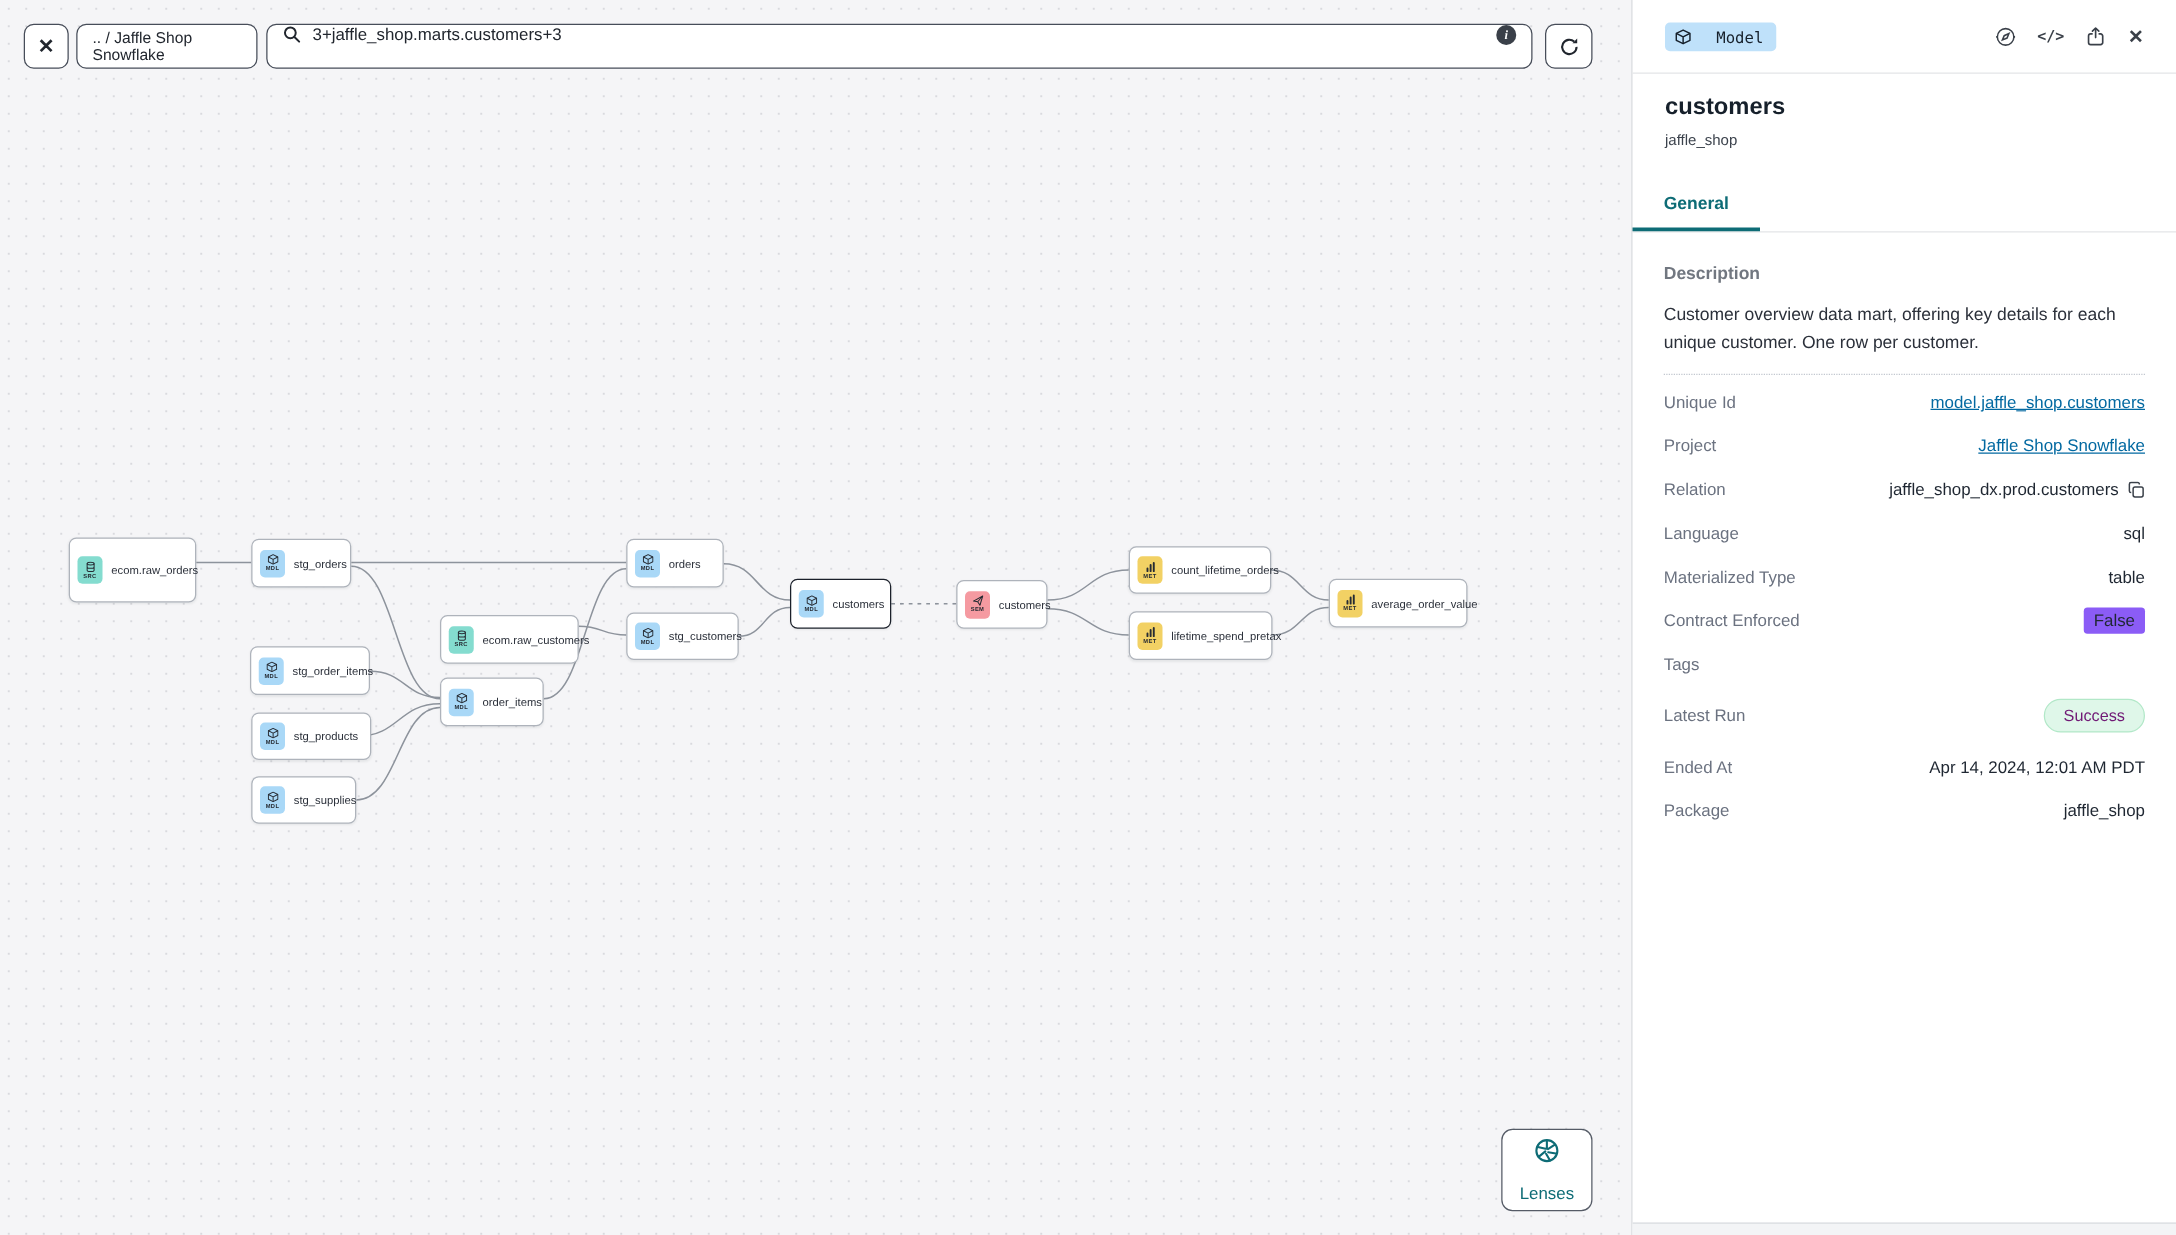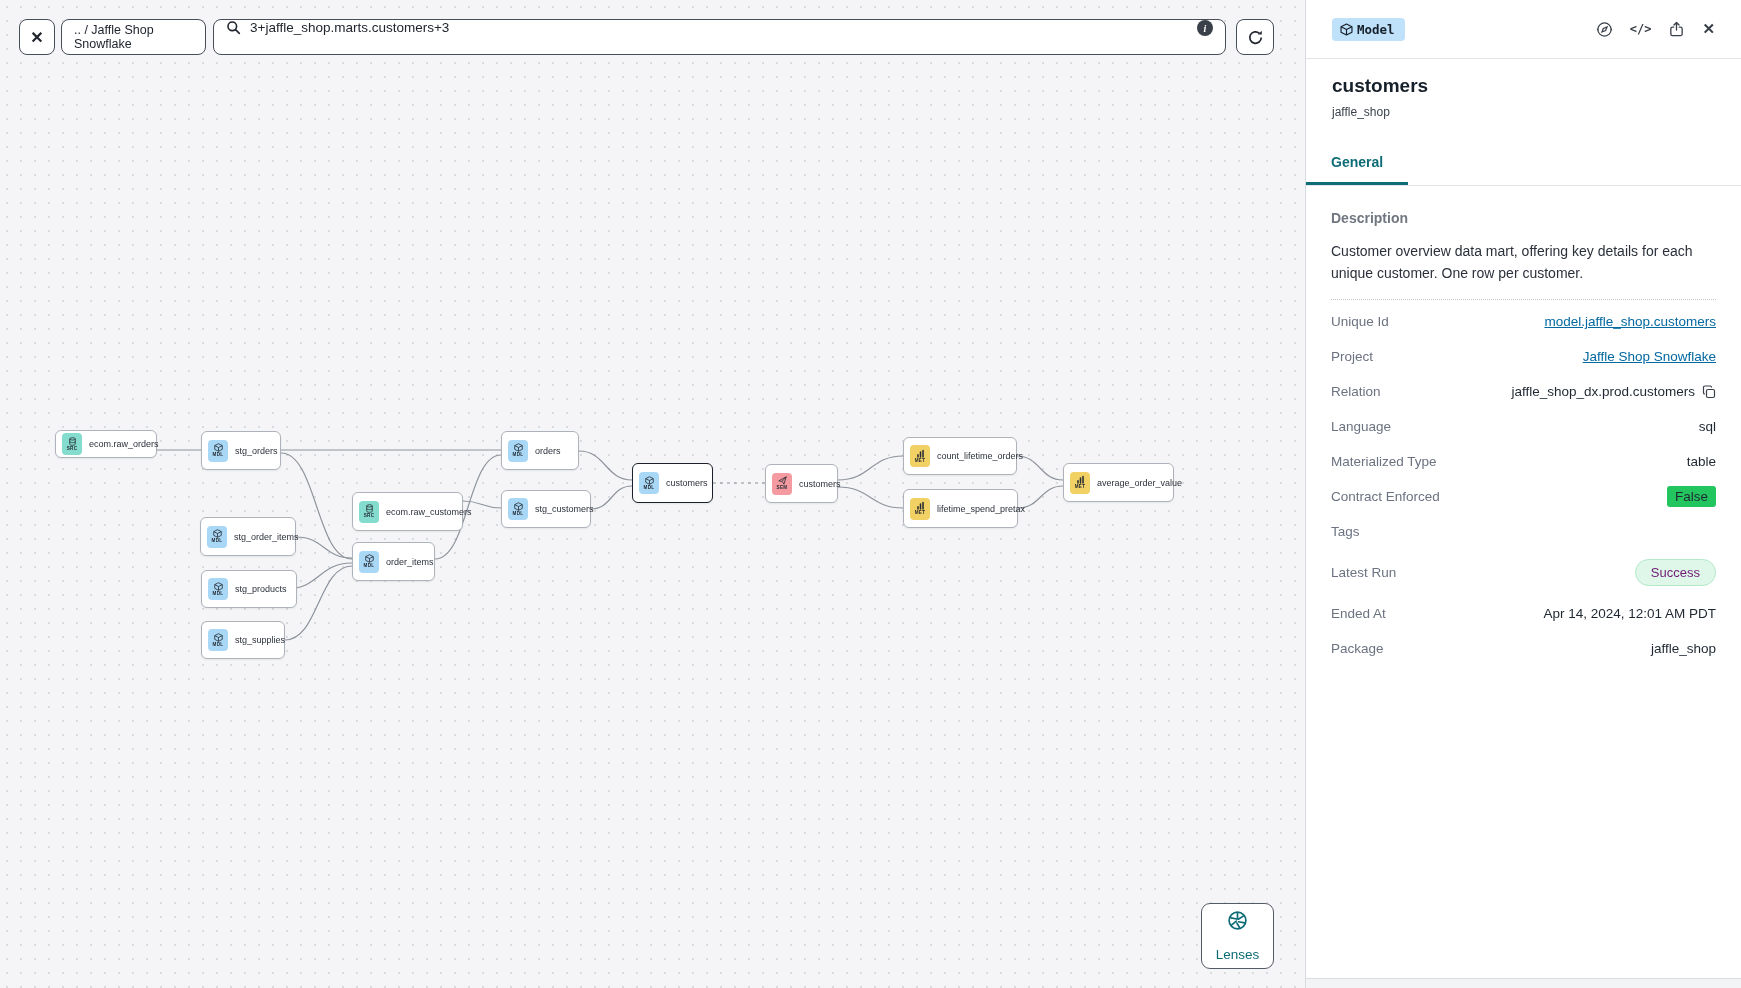--- a/index.html
+++ b/index.html
@@ -50,22 +50,22 @@
     color:#0e6c76; cursor:pointer; }
   .lenses-btn svg { width:21px; height:21px; }
   .lenses-label { font-size:13.5px; }
 
   
   .panel { position:relative; width:436px; height:988px; background:#fff;
     border-left:1px solid #d7dade; }
   .panel-header { height:59px; border-bottom:1px solid #e3e5e8; display:flex;
     align-items:center; padding:0 26px; }
   .model-badge { background:#bfe1fa; border-radius:4px; padding:4px 10px 4px 8px;
-    display:flex; align-items:center; gap:4px; font-family:"DejaVu Sans Mono",monospace;
-    font-size:12.5px; color:#16202b;font-weight:bold; }
+    display:flex; align-items:center; gap:20px; font-family:"DejaVu Sans Mono",monospace;
+    font-size:12.5px; color:#16202b; }
   .model-badge svg { width:13px; height:13px; }
   .header-actions { margin-left:auto; display:flex; align-items:center; gap:17px; color:#3a4049; }
   .header-actions .hicon { cursor:pointer; display:flex; align-items:center; }
   .header-actions svg { width:17px; height:17px; }
   .code-glyph { font-family:"DejaVu Sans Mono",monospace; font-size:12px; font-weight:700; }
   .x-glyph { font-size:15px; font-weight:700; }
 
   .title-block { padding:16px 26px 0 26px; }
   .panel-title { font-size:19px; font-weight:700; color:#16202b; }
   .panel-subtitle { font-size:12px; color:#3c434d; margin-top:8px; }
@@ -77,21 +77,21 @@
   .panel-body { padding:14px 25px 0 25px; }
   .desc-label { font-size:14px; font-weight:700; color:#717780; margin:10px 0 14px; }
   .desc-text { font-size:14px; color:#2b303a; line-height:1.58; }
   .dotted-sep { border-bottom:1px dotted #c2c7cf; margin:15px 0 4px; }
 
   .field-row { display:flex; align-items:center; min-height:35px; }
   .field-label { font-size:13.5px; color:#6b7280; }
   .field-value { margin-left:auto; font-size:13.5px; color:#1f2732; display:flex;
     align-items:center; gap:7px; text-align:right; }
   .field-value.link { color:#0369a1; text-decoration:underline; cursor:pointer; }
-  .val-badge { background:#22c55e; border-radius:3px; padding:3px 8px; }
+  .val-badge { background:#8b5cf6; border-radius:3px; padding:3px 8px; }
   .val-pill { background:#dff7e9; border:1px solid #b2e8c8; border-radius:999px;
     padding:5px 15px; color:#701a75; font-size:13px; }
   .copy-icon { width:14px; height:14px; color:#3a4049; cursor:pointer; }
   .row-gap-lg { margin-top:6px; }
 
   .panel-footer { position:absolute; left:0; bottom:0; width:100%; height:10px;
     background:#f3f4f6; border-top:1px solid #d9dce0; }
 </style>
 </head>
 <body>
@@ -110,21 +110,21 @@
         <path d="M435 559 C 468 559, 468 455, 501 455" fill="none" stroke="#8d939c" stroke-width="1.2"></path>
         <path d="M579 451 C 605.5 451, 605.5 480, 632 480" fill="none" stroke="#8d939c" stroke-width="1.2"></path>
         <path d="M591 509 C 611.5 509, 611.5 486, 632 486" fill="none" stroke="#8d939c" stroke-width="1.2"></path>
         <path d="M713 483 L765 483" fill="none" stroke="#8d939c" stroke-width="1.2" stroke-dasharray="3 4"></path>
         <path d="M838 480 C 870.5 480, 870.5 456, 903 456" fill="none" stroke="#8d939c" stroke-width="1.2"></path>
         <path d="M838 487 C 870.5 487, 870.5 508, 903 508" fill="none" stroke="#8d939c" stroke-width="1.2"></path>
         <path d="M1017 456 C 1040 456, 1040 480, 1063 480" fill="none" stroke="#8d939c" stroke-width="1.2"></path>
         <path d="M1018 508 C 1040.5 508, 1040.5 486, 1063 486" fill="none" stroke="#8d939c" stroke-width="1.2"></path>
       </svg>
     <div id="node-layer">
-        <div class="node" style="left: 55px; top: 430px; width: 102px; height: 28px;">
+        <div class="node" style="left: 55px; top: 430px; width: 102px; height: 52px;">
           <span class="node-badge badge-SRC">
             <svg viewBox="0 0 10 10" fill="none" stroke="currentColor" stroke-width=".9">
               <ellipse cx="5" cy="2.1" rx="3.1" ry="1.3"></ellipse>
               <path d="M1.9 2.1v5.8c0 .7 1.4 1.3 3.1 1.3s3.1-.6 3.1-1.3V2.1M1.9 5c0 .7 1.4 1.3 3.1 1.3S8.1 5.7 8.1 5"></path>
             </svg>
             <span class="bt">SRC</span>
           </span>
           <span class="node-label">ecom.raw_orders</span>
         </div>
         <div class="node" style="left: 201px; top: 431px; width: 80px; height: 39px;">

